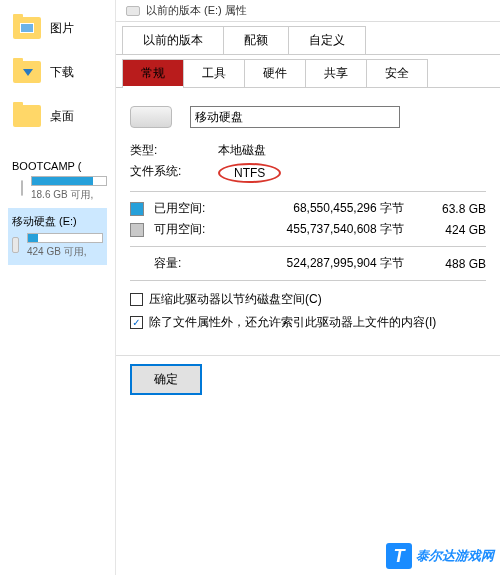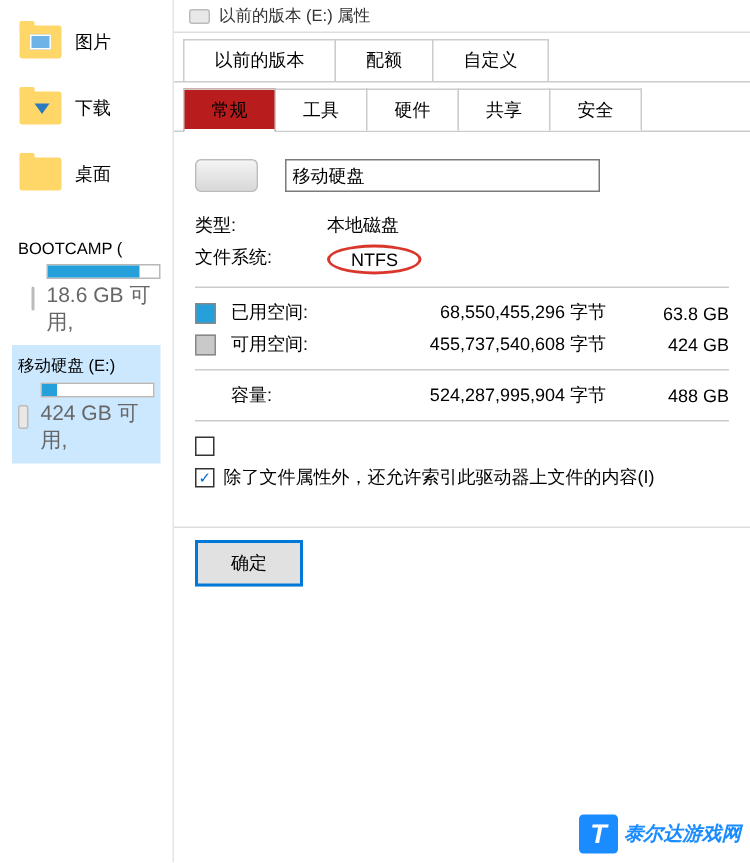--- a/index.html
+++ b/index.html
@@ -15,21 +15,21 @@
     .drive-group { margin-top: 20px; }
     .drive-item { padding: 6px 4px; cursor: pointer; }
     .drive-item.sel { background: #cce8ff; }
     .drive-row { display: flex; align-items: center; gap: 8px; }
     .drive-icon { width: 22px; height: 16px; background: #e8e8e8; border: 1px solid #bbb; border-radius: 2px; }
     .win-flag { width: 16px; height: 16px; display: grid; grid-template-columns: 1fr 1fr; grid-template-rows: 1fr 1fr; gap: 1px; }
     .win-flag span { background: #00a4ef; }
     .drive-name { font-size: 11px; margin-bottom: 2px; }
     .drive-bar { width: 76px; height: 10px; border: 1px solid #b8b8b8; background: #fff; margin: 2px 0; }
     .drive-fill { height: 100%; background: #26a0da; }
-    .drive-sub { font-size: 14px; color: #666; }
+    .drive-sub { font-size: 10px; color: #666; }
 
     .main { flex: 1; background: #fff; position: relative; }
     .titlebar { height: 22px; padding: 3px 10px; font-size: 11px; color: #333; display: flex; align-items: center; gap: 6px; border-bottom: 1px solid #ddd; }
     .titlebar .drive-icon { width: 14px; height: 10px; }
 
     .tabs-row { display: flex; border-bottom: 1px solid #ccc; padding: 4px 6px 0; gap: 0; }
     .tab { padding: 5px 20px; font-size: 12px; border: 1px solid #ccc; border-bottom: none; background: #fff; cursor: pointer; position: relative; margin-right: -1px; }
     .tab.active { background: #b91c1c; z-index: 2; }
     .tab.active::after { content: ""; position: absolute; bottom: -1px; left: 0; right: 0; height: 2px; background: #fff; }
     .tabs2 .tab { padding: 5px 18px; }
@@ -189,20 +189,21 @@
         <span class="usage-bytes">524,287,995,904 字节</span>
         <span class="usage-h">488 GB</span>
       </div>
 
 
       <hr class="hr">
 
       <div class="checks">
         <div class="check-row">
           <div class="cb"></div>
+          <span>压缩此驱动器以节约磁盘空间(C)</span>
         </div>
         <div class="check-row">
           <div class="cb">✓</div>
           <span>除了文件属性外，还允许索引此驱动器上文件的内容(I)</span>
         </div>
       </div>
     </div>
 
     <div class="footer-btns">
       <button class="btn primary">确定</button>

